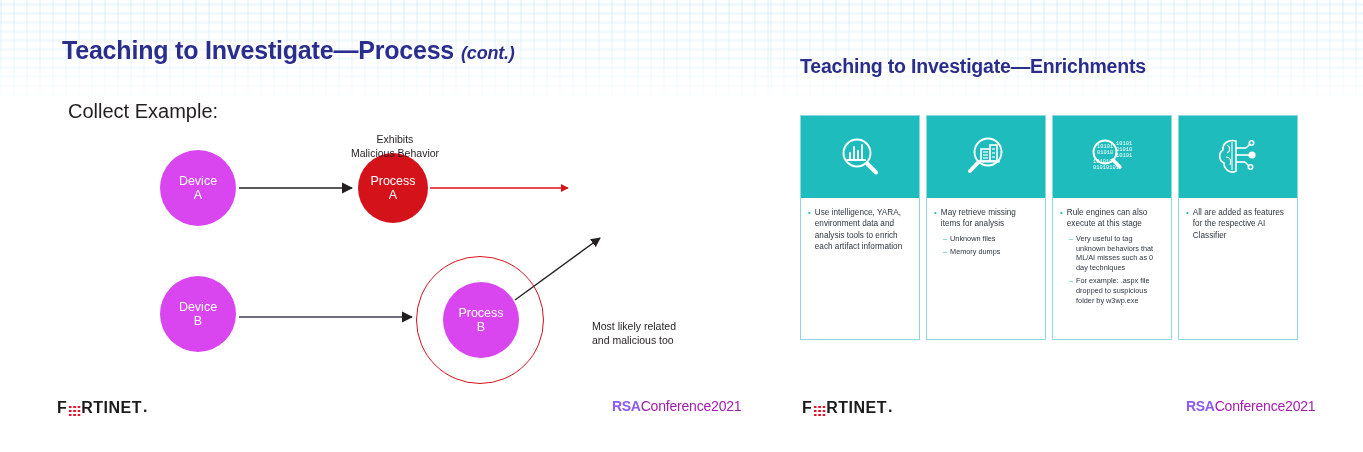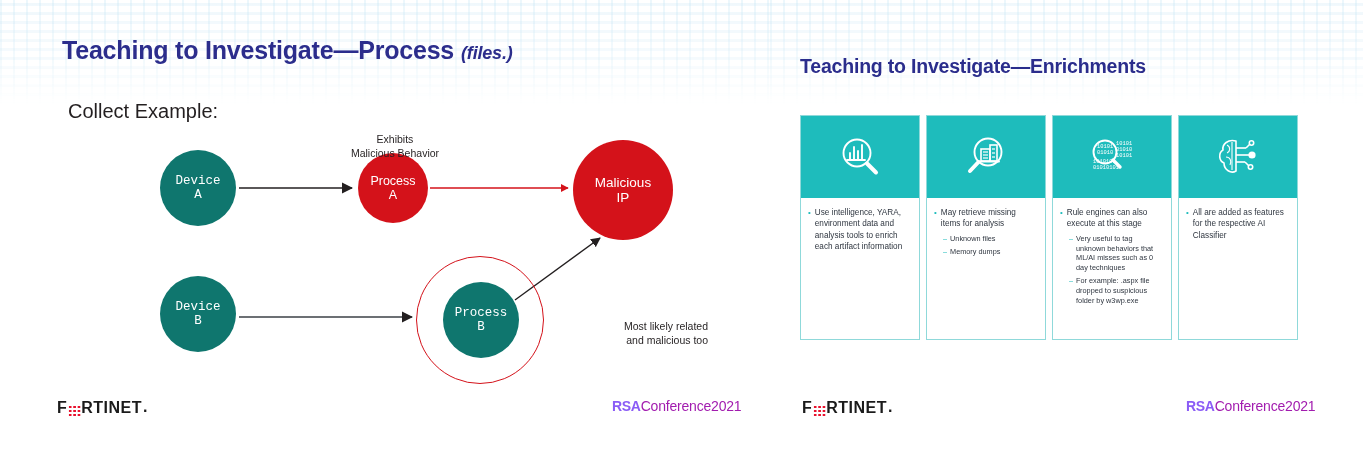--- a/index.html
+++ b/index.html
@@ -83,21 +83,21 @@
     border-radius: 50%;
     display: flex;
     align-items: center;
     justify-content: center;
     text-align: center;
     color: #ffffff;
     line-height: 1.12;
     font-size: 12.5px;
     white-space: pre-line;
   }
-  .node.teal { background: #0f766e; font-family: Liberation Mono, monospace; }
+  .node.teal { background: #d946ef; }
   .node.red  { background: #d4121a; }
 
   #node-device-a  { left: 160px; top: 150px; width: 76px;  height: 76px; }
   #node-device-b  { left: 160px; top: 276px; width: 76px;  height: 76px; }
   #node-process-a { left: 358px; top: 153px; width: 70px;  height: 70px; }
   #node-process-b { left: 443px; top: 282px; width: 76px;  height: 76px; }
   #node-malicious { left: 573px; top: 140px; width: 100px; height: 100px; font-size: 13.5px; }
 
   #ring-process-b {
     position: absolute;
@@ -119,24 +119,24 @@
     white-space: pre-line;
     margin-top: 20px;
   }
   #note-exhibits {
     left: 330px;
     top: 113px;
     width: 130px;
     text-align: center;
   }
   #note-related {
-    left: 548px;
+    left: 592px;
     top: 300px;
     width: 160px;
-    text-align: right;
+    text-align: left;
   }
 
   
   .cards {
     position: absolute;
     left: 30px;
     top: 115px;
     display: flex;
     gap: 6px;
   }
@@ -244,21 +244,21 @@
   }
 </style>
 </head>
 <body>
 
 <div class="slide" id="slide-left">
 
   <div class="bg-pattern"></div>
 
   <div class="slide-title" id="title-left">
-    <span>Teaching to Investigate—Process</span><span class="title-cont">(files.)</span>
+    <span>Teaching to Investigate—Process</span><span class="title-cont">(cont.)</span>
   </div>
 
   <div id="collect-label">Collect Example:</div>
 
   <div id="graph">
 
     <svg width="770" height="400" style="position:absolute;left:0;top:0;">
       <defs>
         <marker id="arrow-dark" viewBox="0 0 10 10" refX="9" refY="5" markerWidth="7" markerHeight="7" orient="auto-start-reverse">
           <path d="M 0 0 L 10 5 L 0 10 z" fill="#231f20"></path>
@@ -276,22 +276,20 @@
     <div id="ring-process-b"></div>
 
     <div class="node teal" id="node-device-a">Device
 A</div>
     <div class="node teal" id="node-device-b">Device
 B</div>
     <div class="node red" id="node-process-a">Process
 A</div>
     <div class="node teal" id="node-process-b">Process
 B</div>
-    <div class="node red" id="node-malicious">Malicious
-IP</div>
 
     <div class="graph-note" id="note-exhibits">Exhibits
 Malicious Behavior</div>
     <div class="graph-note" id="note-related">Most likely related
 and malicious too</div>
   </div>
 
   <div class="footer-fortinet" id="footer-fortinet-left">
     <span class="fortinet-word">F</span>
       <span class="fortinet-o"></span>

